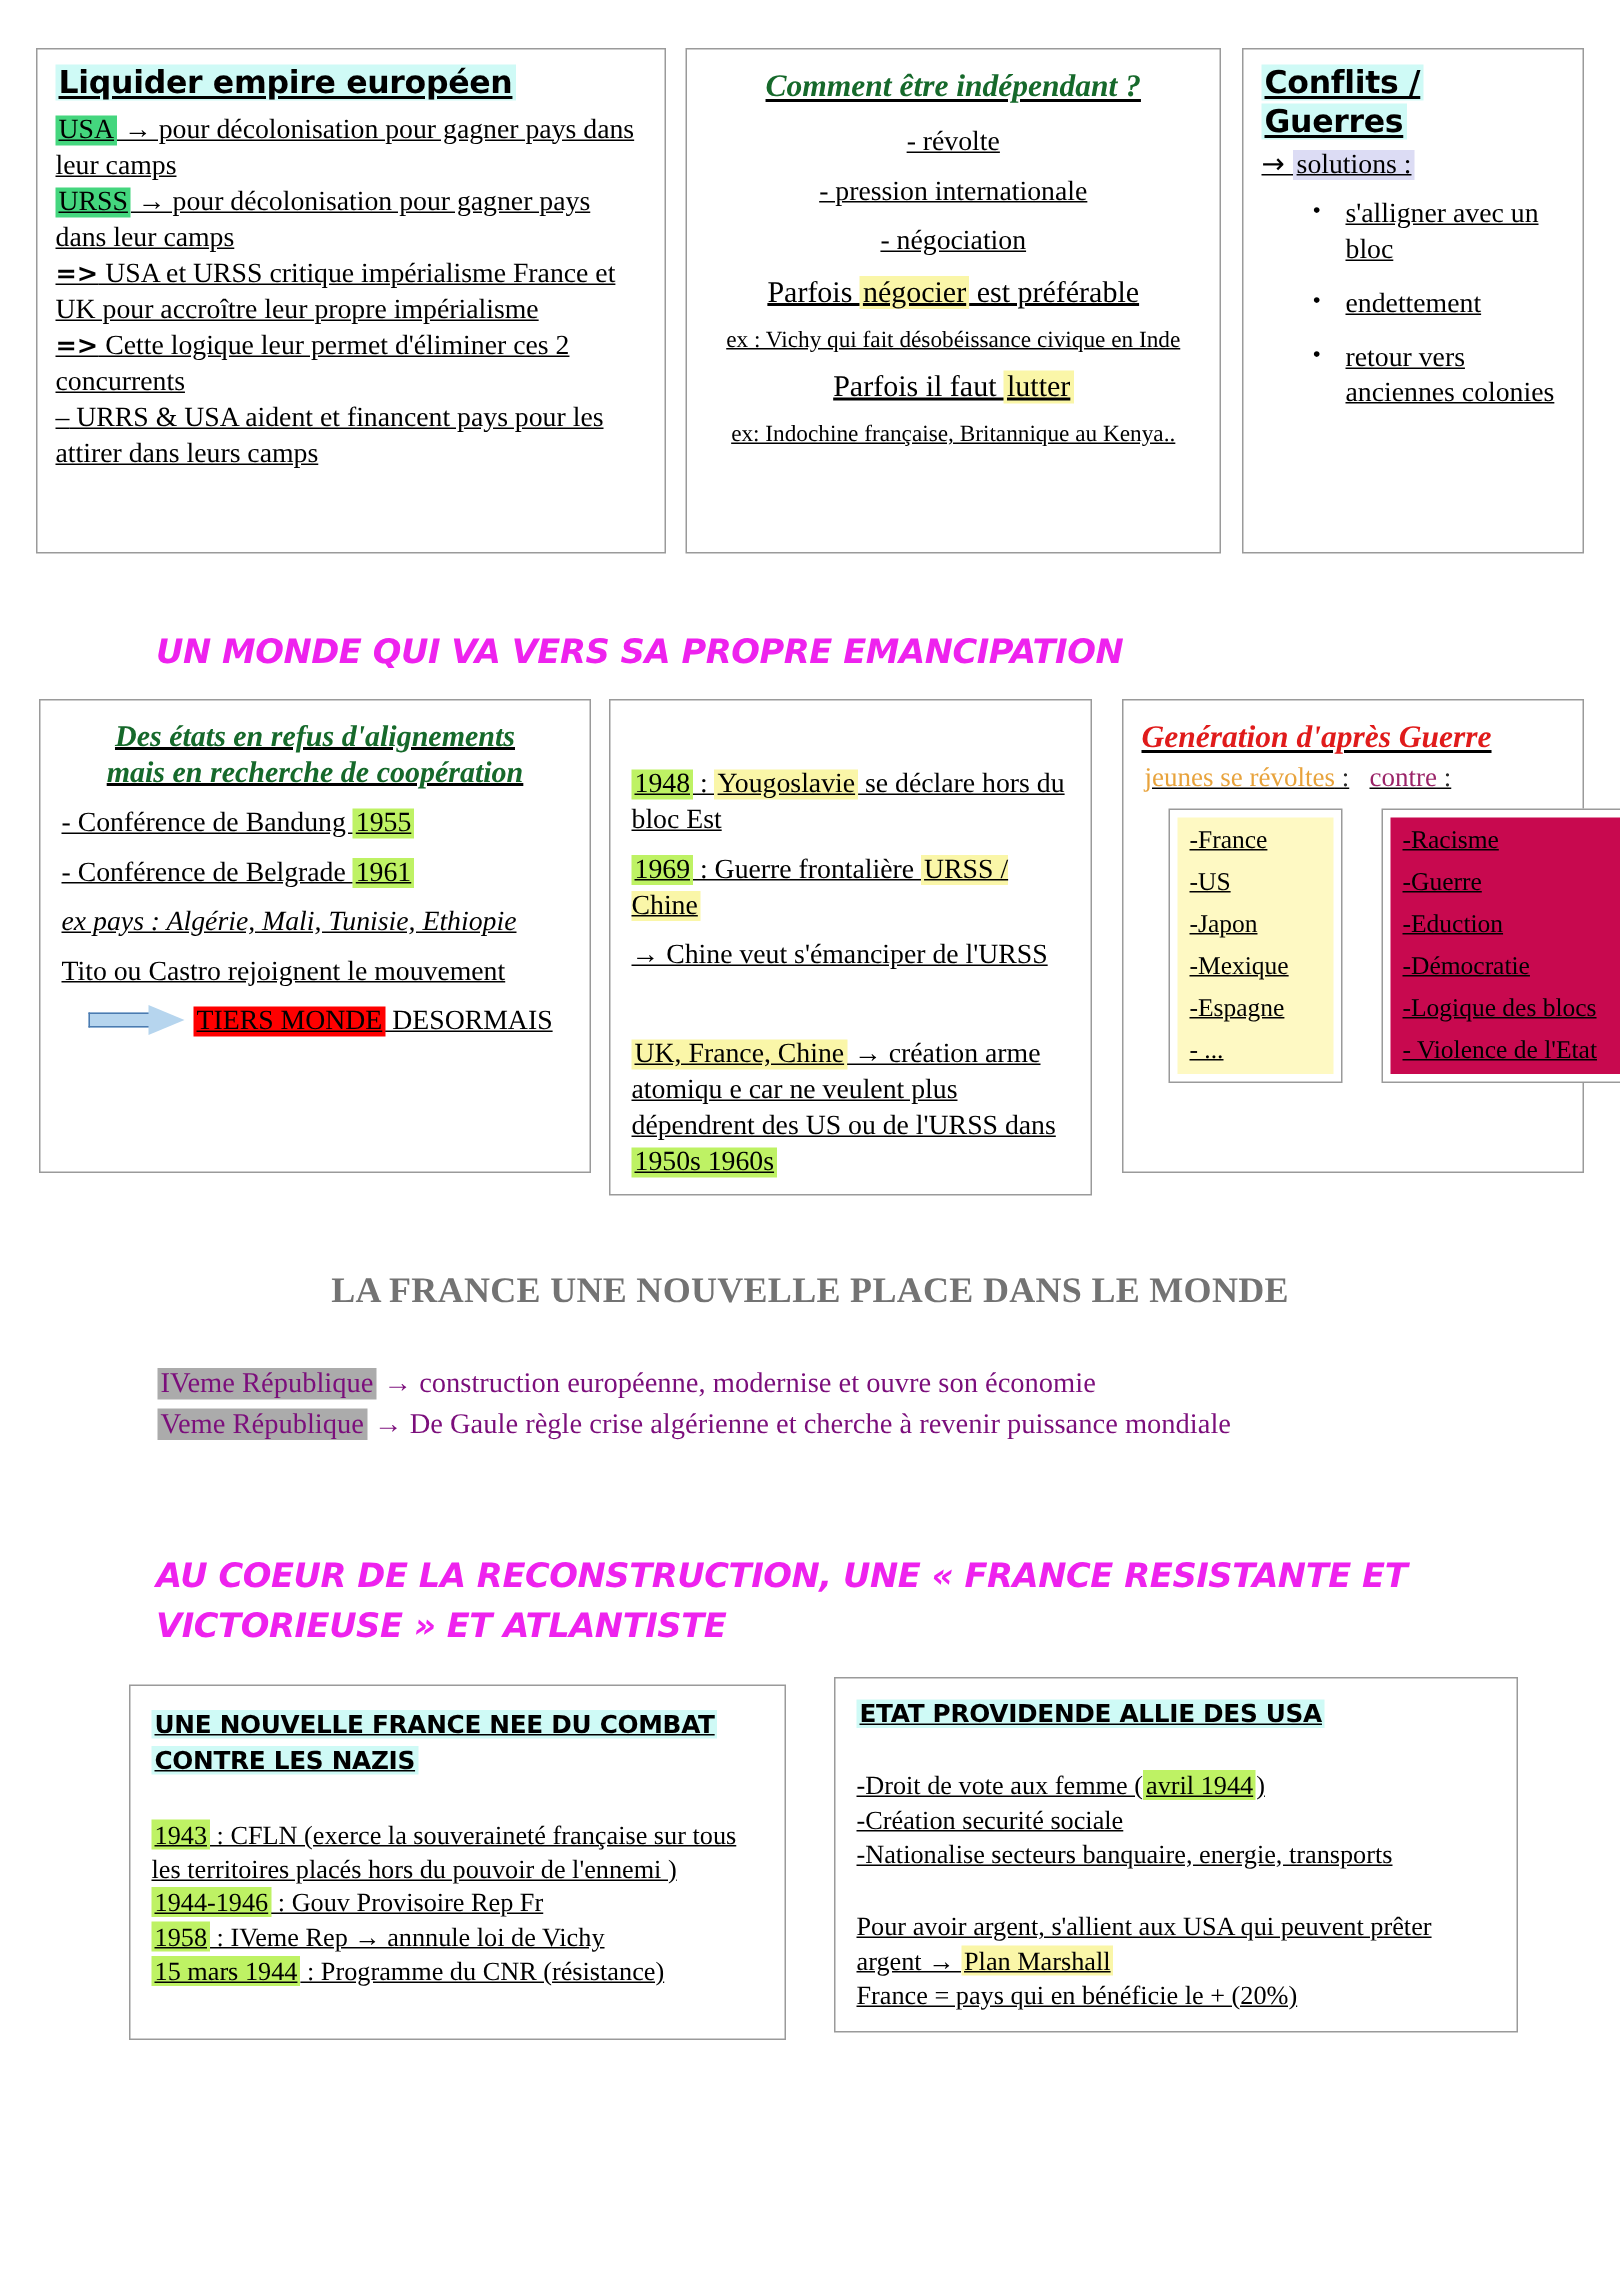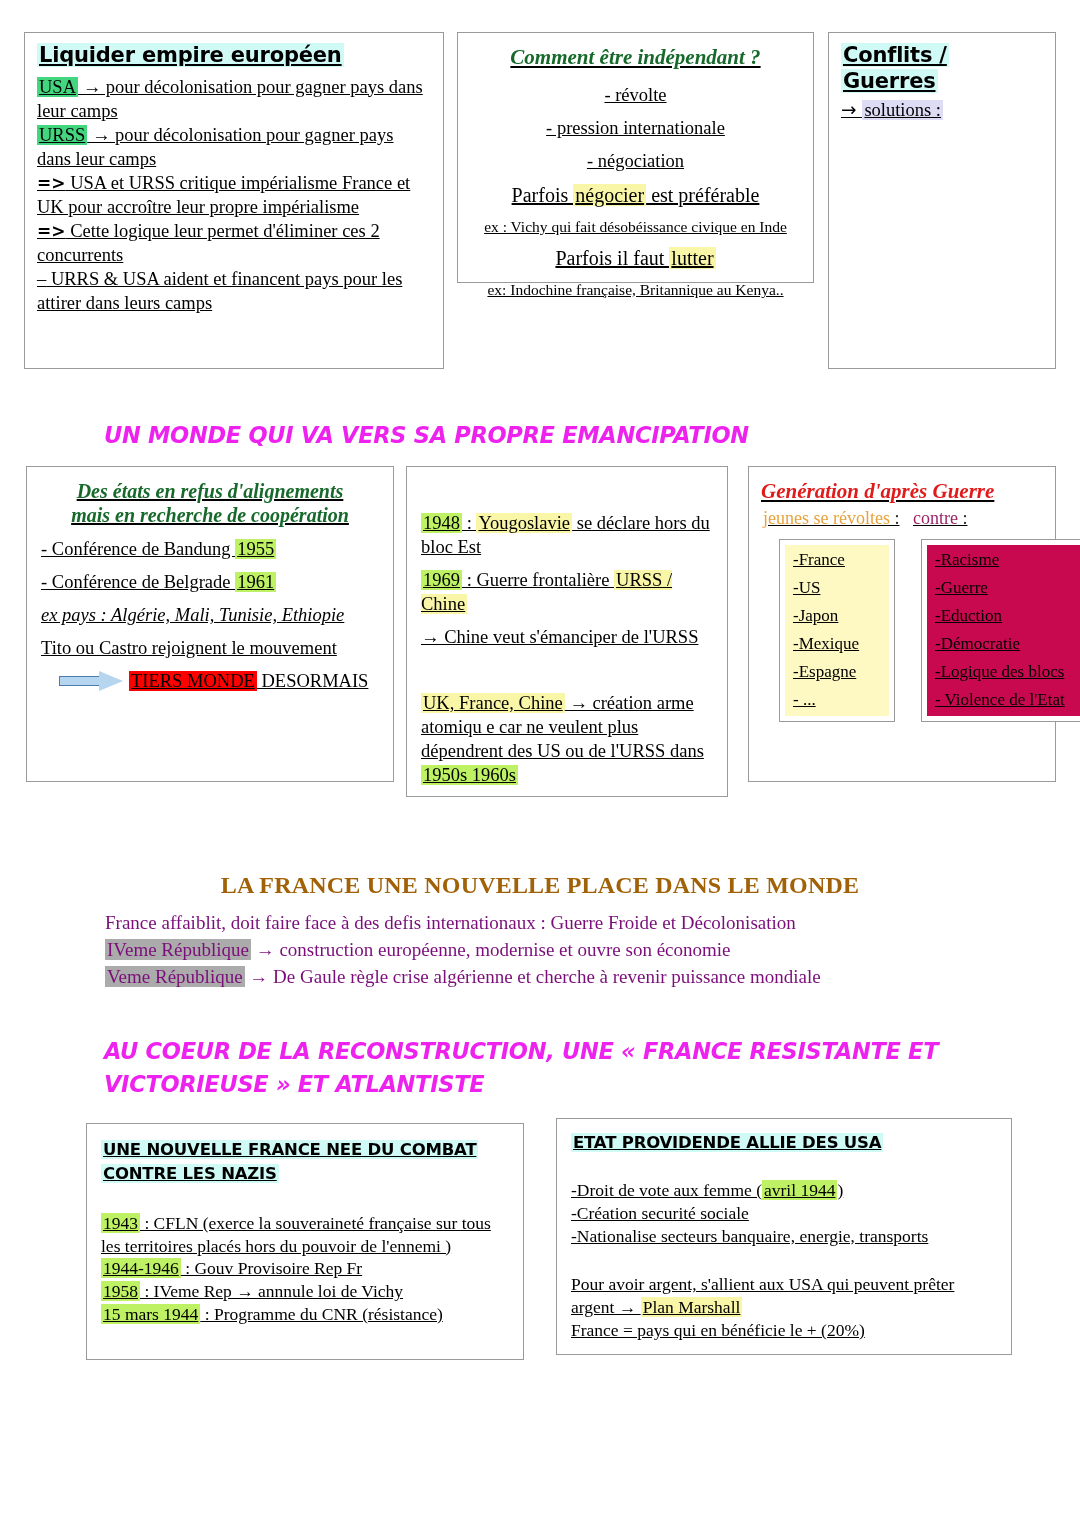--- a/index.html
+++ b/index.html
@@ -102,25 +102,24 @@
     font-style: italic;
     color: #EE22EE;
     font-size: 22.5px;
     letter-spacing: -0.3px;
     line-height: 1.45;
   }
   .sec-red {
     position: absolute;
     font-family: "Liberation Serif", serif;
     font-weight: bold;
-    color: #a16207;
+    color: #737373;
     font-size: 24px;
     text-align: center;
     letter-spacing: 0.2px;
-    margin-top: 24px;
   }
 
   
   .para-purple {
     position: absolute;
     color: #7B0E7B;
     font-size: 19px;
     line-height: 1.42;
   }
 
@@ -215,21 +214,21 @@
       <div>
         <span class="dblarrow">=&gt;</span><span> Cette logique leur permet d'éliminer ces 2 concurrents</span>
       </div>
       <div>
         <span>–</span><span> URRS &amp; USA aident et financent pays pour les attirer dans leurs camps</span>
       </div>
     </div>
   </div>
 </div>
 
-<div class="box" style="left:457px; top:32px; width:357px; height:251px;">
+<div class="box" style="left:457px; top:32px; width:357px; height:337px;">
   <div class="box-inner" style="padding:12px 14px;">
     <div class="hdr-green-italic">Comment être indépendant ?</div>
     <div class="bt-c" style="margin-top:12px;">- révolte</div>
     <div class="bt-c sp">- pression internationale</div>
     <div class="bt-c sp">- négociation</div>
     <div class="bt-c sp" style="font-size:20px;">
       <span>Parfois </span><span class="hl-yellow mk">négocier</span><span> est préférable</span>
     </div>
     <div class="bt-sm sp">ex : Vichy qui fait désobéissance civique en Inde</div>
     <div class="bt-c sp" style="font-size:20px;">
@@ -241,20 +240,25 @@
 
 <div class="box" style="left:828px; top:32px; width:228px; height:337px;">
   <div class="box-inner">
     <div class="hdr-sans-bold">
       <span class="hl-cyan mk">Conflits /</span><br>
       <span class="hl-cyan mk">Guerres</span>
     </div>
     <div class="bt" style="margin-top:4px;">
       <span class="arrow-glyph">→ </span><span class="hl-lav mk">solutions :</span>
     </div>
+    <ul class="bul">
+      <li>s'alligner avec un bloc</li>
+      <li>endettement</li>
+      <li>retour vers anciennes colonies</li>
+    </ul>
   </div>
 </div>
 
 <div class="sec-magenta" style="left:104px; top:419px; width:800px;">UN MONDE QUI VA VERS SA PROPRE EMANCIPATION</div>
 
 <div class="box" style="left:26px; top:466px; width:368px; height:316px;">
   <div class="box-inner" style="padding:12px 14px;">
     <div class="hdr-green-italic" style="font-size:20px;">
       <span>Des états en refus d'alignements</span><br>
       <span>mais en recherche de coopération</span>
@@ -322,21 +326,20 @@
           <div>- Violence de l'Etat</div>
         </div>
       </div>
     </div>
   </div>
 </div>
 
 <div class="sec-red" style="left:0px; top:848px; width:1080px;">LA FRANCE UNE NOUVELLE PLACE DANS LE MONDE</div>
 
 <div class="para-purple" style="left:105px; top:910px; width:900px;">
-  <div>France affaiblit, doit faire face à des defis internationaux : Guerre Froide et Décolonisation</div>
   <div>
     <span class="hl-grey mk">IVeme République</span><span> → construction européenne, modernise et ouvre son économie</span>
   </div>
   <div>
     <span class="hl-grey mk">Veme République</span><span> → De Gaule règle crise  algérienne et cherche à revenir puissance mondiale</span>
   </div>
 </div>
 
 <div class="sec-magenta" style="left:104px; top:1035px; width:850px;">
   <div>AU COEUR DE LA RECONSTRUCTION, UNE « FRANCE RESISTANTE ET</div>

